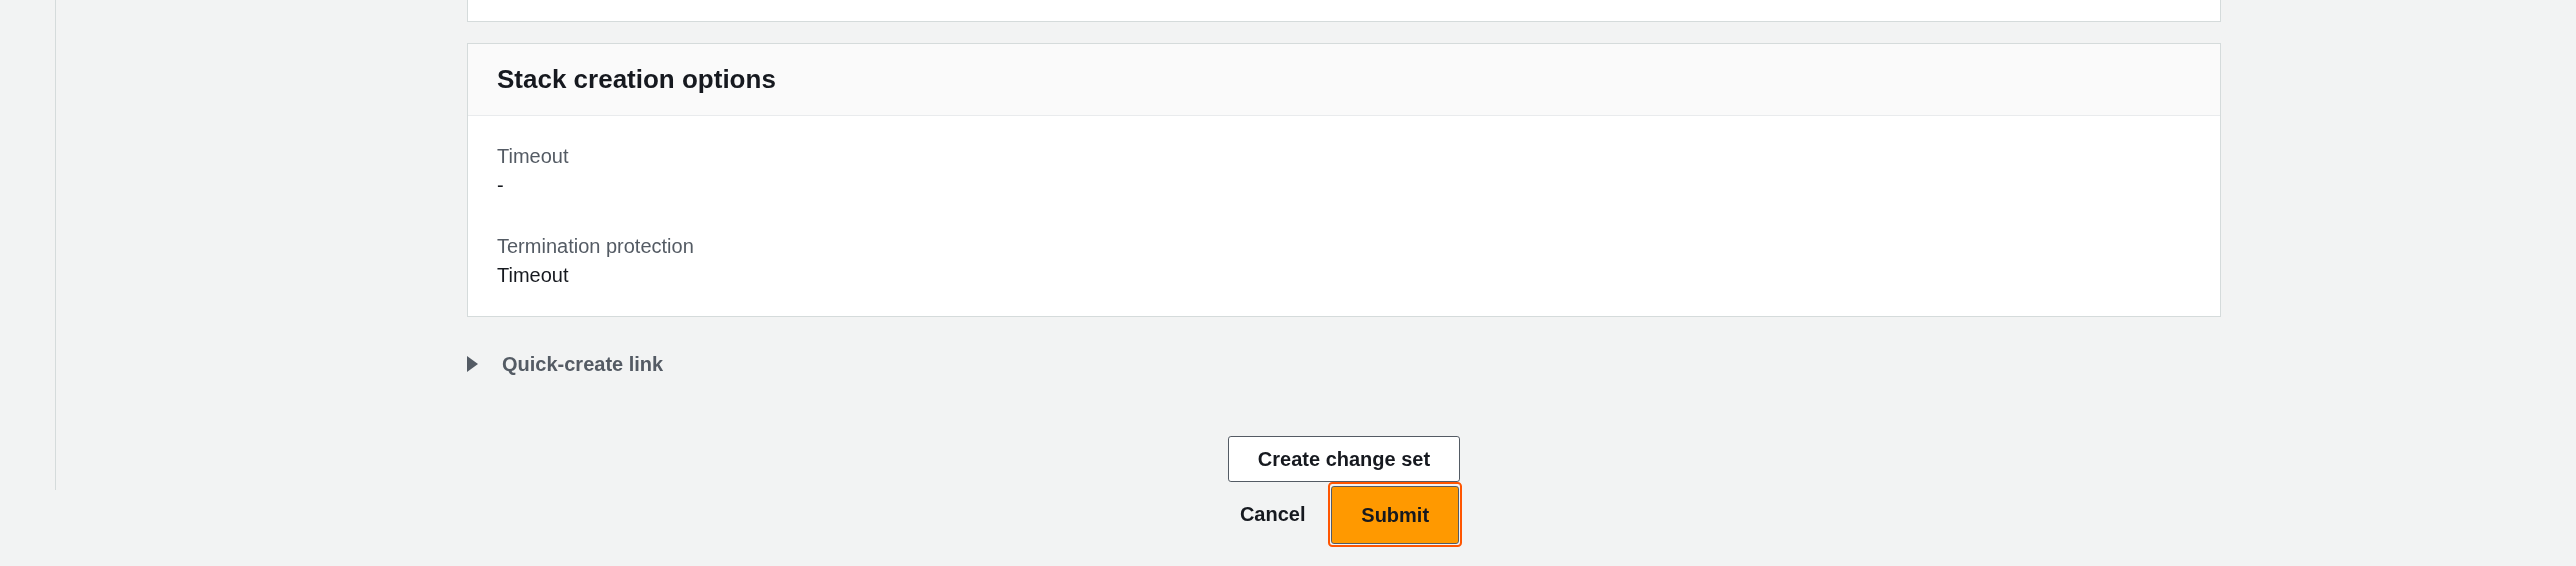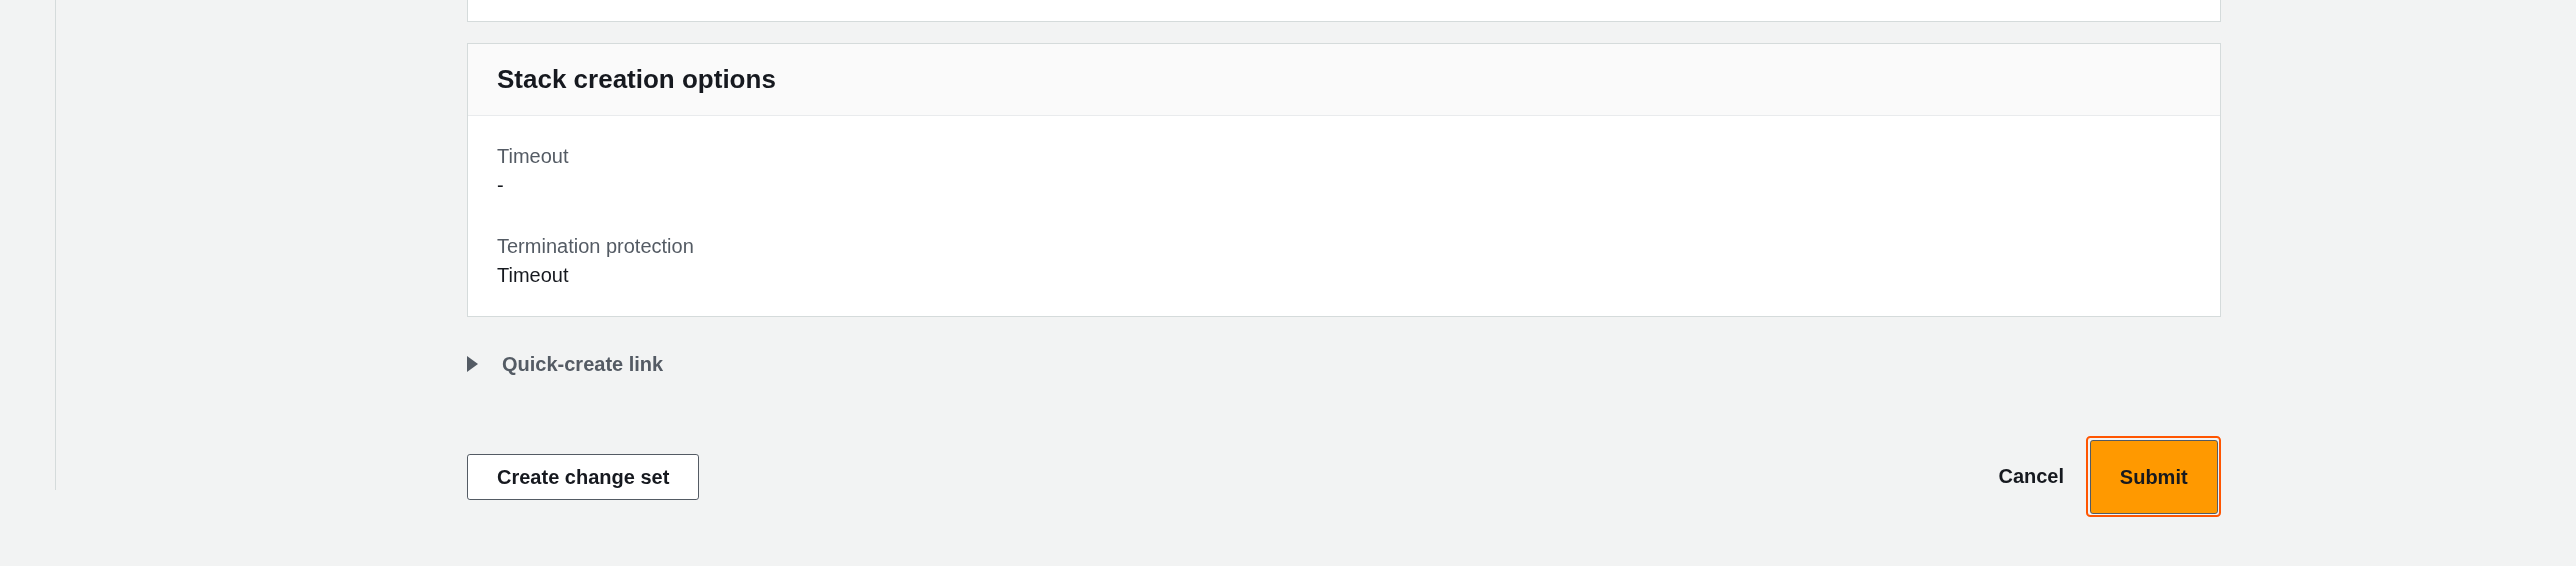--- a/index.html
+++ b/index.html
@@ -91,20 +91,21 @@
     .expandable .label {
       color: #545b64;
       font-size: 20px;
       font-weight: 700;
     }
     .button-row {
       margin-top: 46px;
       display: flex;
       align-items: center;
       justify-content: space-between;
+      flex-direction: column;
     }
     .button-row .right {
       display: flex;
       align-items: center;
       gap: 8px;
     }
     .btn {
       font-family: inherit;
       font-size: 20px;
       font-weight: 700;
@@ -123,21 +124,21 @@
       background: transparent;
       border: none;
       color: #16191f;
       cursor: pointer;
       padding: 10px 14.4px;
     }
     .btn-primary {
       border: 1.4px solid #545b64;
       background: #ff9900;
       color: #16191f;
-      padding: 24px 29px;
+      padding: 16px 29px;
       font-family: inherit;
       font-size: 20px;
       font-weight: 700;
       border-radius: 2.9px;
       cursor: pointer;
       line-height: 1.2;
     }
     .primary-highlight {
       border: 2.9px solid #ff5500;
       border-radius: 4.3px;

